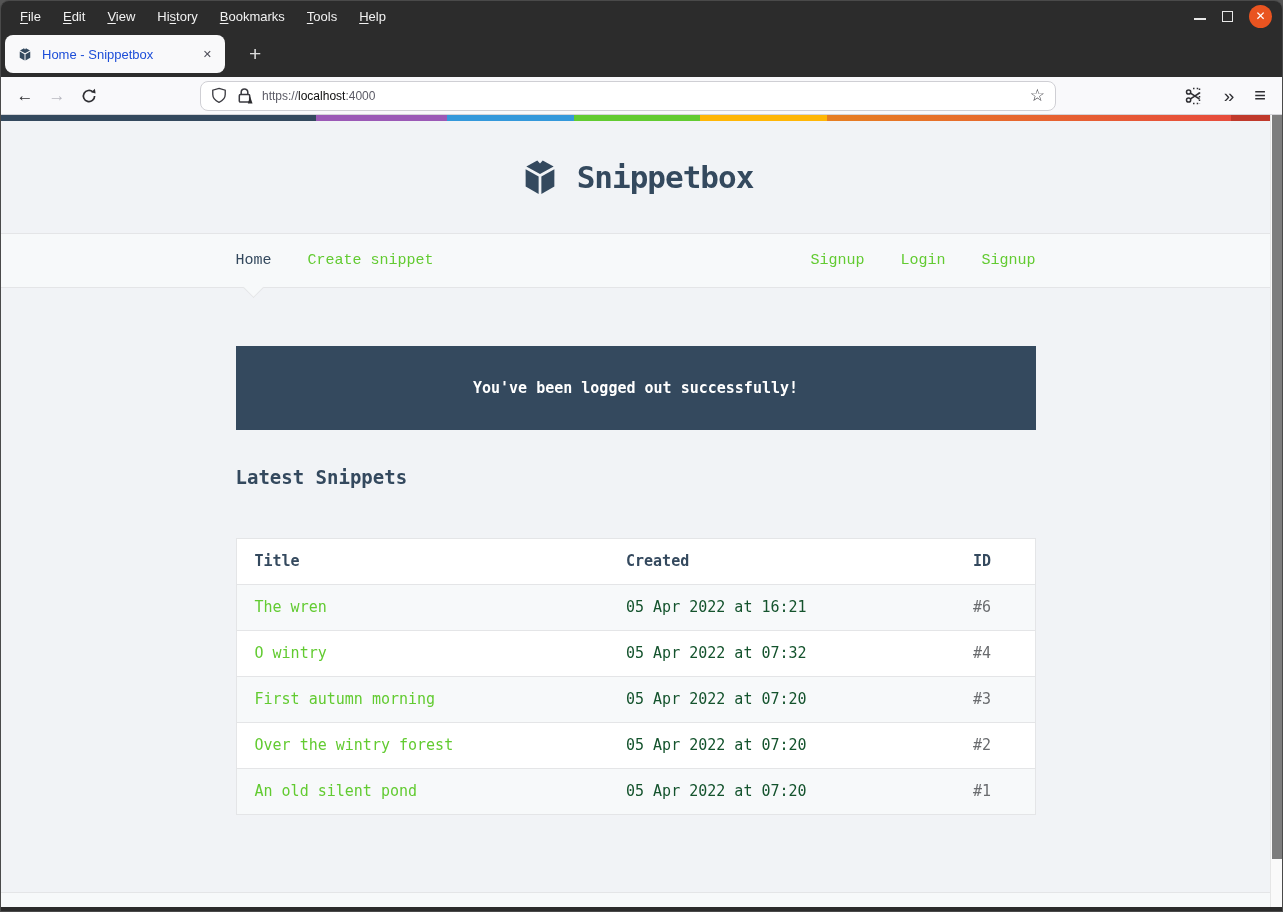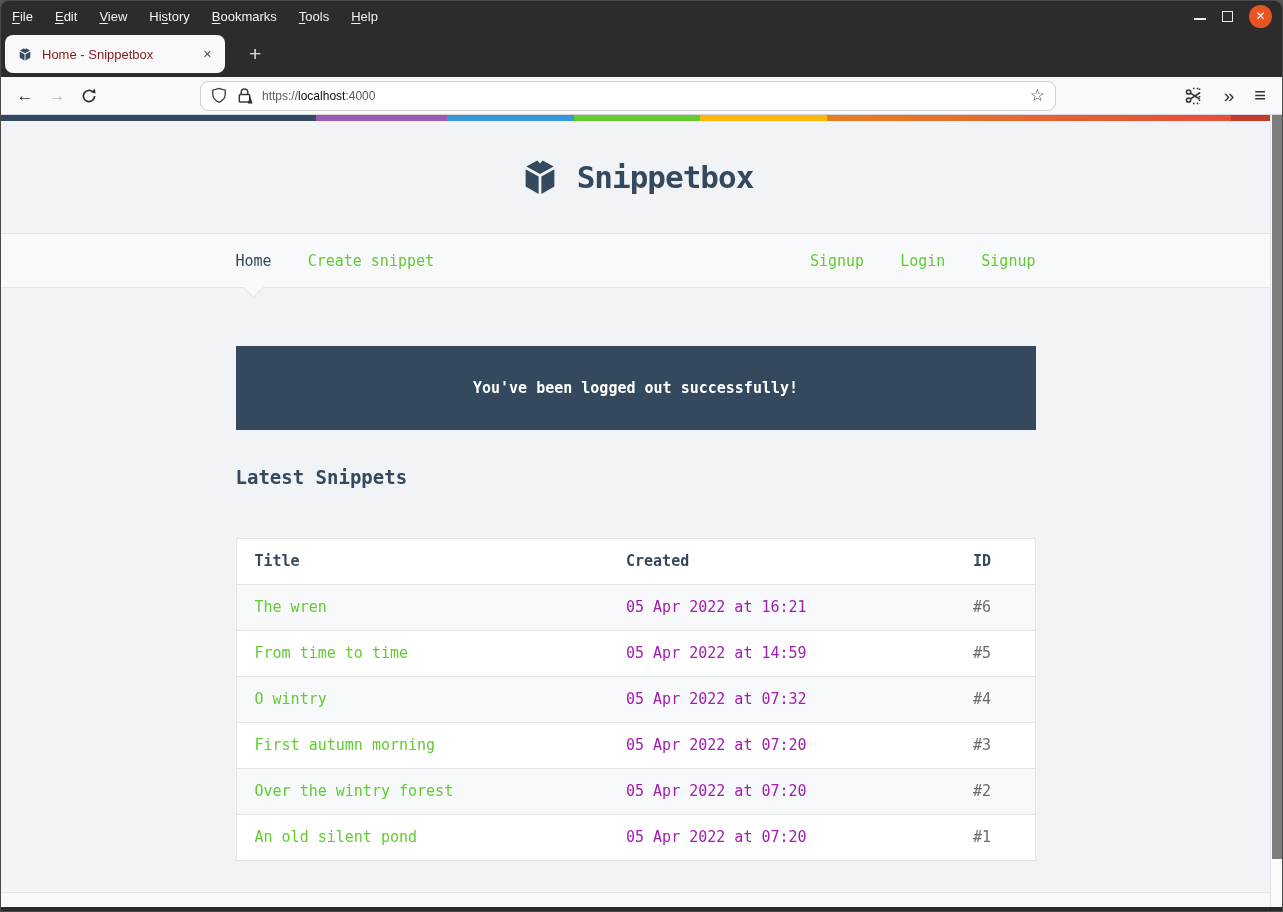--- a/index.html
+++ b/index.html
@@ -5,37 +5,37 @@
   * { margin:0; padding:0; box-sizing:border-box; }
   html,body { background:#555; }
   .window {
     width:1283px; height:912px; position:relative; overflow:hidden;
     border:1px solid #4a4a4a; border-radius:9px 9px 0 0;
     font-family:"Liberation Sans","DejaVu Sans",sans-serif;
   }
   
   .menubar {
     height:30px; background:#2c2c2c; display:flex; align-items:center;
-    padding-left:0; color:#f2f2f2; font-size:13px;
+    padding-left:8px; color:#f2f2f2; font-size:13px;
   }
   .menu-item { padding:5px 11px; cursor:default; }
   .menu-item u { text-decoration:underline; text-underline-offset:2px; }
   .win-controls { margin-left:auto; display:flex; align-items:center; gap:16px; padding-right:10px; }
   .btn-min { width:12px; border-bottom:2px solid #e8e8e8; height:2px; margin-top:6px; }
   .btn-max { width:11px; height:11px; border:1.5px solid #e8e8e8; }
   .btn-close {
     width:23px; height:23px; border-radius:50%; background:#E95420;
     color:#fff; font-size:12px; display:flex; align-items:center; justify-content:center;
   }
   .tabbar { height:46px; background:#2c2c2c; display:flex; align-items:center; padding-left:4px; }
   .tab {
     width:220px; height:38px; background:#f9f9fa; border-radius:8px;
     display:flex; align-items:center; gap:9px; padding:0 6px 0 12px;
   }
-  .tab-title { flex:1; font-size:13px; color:#7f1d1d; white-space:nowrap; overflow:hidden; }
+  .tab-title { flex:1; font-size:13px; color:#1d4ed8; white-space:nowrap; overflow:hidden; }
   .tab-close { color:#4d4d58; font-size:11px; padding:4px 7px; border-radius:4px; }
   .newtab-btn { color:#dcdcdc; font-size:21px; font-weight:300; margin-left:16px; padding:0 8px; }
   .toolbar {
     height:38px; background:#f9f9fb; border-bottom:1px solid #d4d4d8;
     display:flex; align-items:center; padding:0 8px;
   }
   .nav-btn { width:32px; height:30px; display:flex; align-items:center; justify-content:center;
     font-size:17px; color:#2f2f33; border-radius:4px; }
   .nav-btn.disabled { color:#b8b8c0; }
   .urlbar {
@@ -65,42 +65,42 @@
   }
   .site-header { height:112px; display:flex; align-items:center; justify-content:center; }
   .brand-link { display:flex; align-items:center; gap:15px; text-decoration:none; color:#34495E; }
   .brand-title { font-size:31px; font-weight:bold; letter-spacing:-1px; }
   .site-nav {
     height:55px; background:#F7F9FA; position:relative; z-index:2;
     border-top:1px solid #E4E5E7; border-bottom:1px solid #E4E5E7;
   }
   .nav-row { position:relative; width:800px; height:100%; margin:0 auto; display:flex; align-items:center; }
   .nav-right { margin-left:auto; display:flex; }
-  .nav-a { font-size:15px; text-decoration:none; color:#62CB31; margin-right:36px; }
+  .nav-a { font-size:15px; text-decoration:none; color:#62CB31; margin-right:36px;font-family:Liberation Mono, monospace; }
   .nav-right .nav-a { margin-right:0; margin-left:36px; }
   .nav-a.live { color:#34495E; }
   .nav-caret {
     position:absolute; left:10px; top:46px; width:15px; height:15px;
     background:#F7F9FA; border-left:1px solid #E4E5E7; border-bottom:1px solid #E4E5E7;
     transform:rotate(-45deg); z-index:3;
   }
   .flash {
     width:800px; margin:58px auto 0; background:#34495E; color:#fff;
     font-weight:bold; font-size:15px; text-align:center; padding:33px 0;
   }
   .section-title { width:800px; margin:36px auto 0; font-size:19px; font-weight:bold; color:#34495E; }
   .snippets { width:800px; margin:50px auto 0; background:#fff;
     border:1px solid #E4E5E7; border-collapse:collapse; font-size:15px; }
   .snippets th, .snippets td { text-align:left; padding:13px 18px; line-height:19px; }
   .snippets tr { border-bottom:1px solid #E4E5E7; }
   .snippets th { color:#34495E; font-weight:bold;margin-top:48px; }
   .snippets th:first-child { width:372px; }
   .snippets th:last-child, .snippets td:last-child { text-align:left; width:80px; }
   .snippets td:last-child { color:#6A6C6F; }
-  .snippets td:nth-child(2) { color:#a21caf; }
+  .snippets td:nth-child(2) { color:#14532d; }
   .snippets tbody tr:nth-child(odd) { background:#F7F9FA; }
   .snippet-link { color:#62CB31; text-decoration:none; }
   .site-footer {
     position:absolute; left:0; right:0; bottom:5px; height:15px;
     background:#F7F9FA; border-top:1px solid #E4E5E7;
   }
   .window-bottom-edge { position:absolute; left:0; right:0; bottom:0; height:5px; background:#2b2b2b; }
   .scrollbar {
     position:absolute; top:-6px; right:0; bottom:5px; width:12px;
     background:#fafafa; border-left:1px solid #e6e6e6; z-index:5;
@@ -231,25 +231,20 @@
             <th>ID</th>
           </tr>
       </thead>
       <tbody>
           <tr>
             <td><a class="snippet-link">The wren</a></td>
             <td>05 Apr 2022 at 16:21</td>
             <td>#6</td>
           </tr>
           <tr>
-            <td><a class="snippet-link">From time to time</a></td>
-            <td>05 Apr 2022 at 14:59</td>
-            <td>#5</td>
-          </tr>
-          <tr>
             <td><a class="snippet-link">O wintry</a></td>
             <td>05 Apr 2022 at 07:32</td>
             <td>#4</td>
           </tr>
           <tr>
             <td><a class="snippet-link">First autumn morning</a></td>
             <td>05 Apr 2022 at 07:20</td>
             <td>#3</td>
           </tr>
           <tr>

